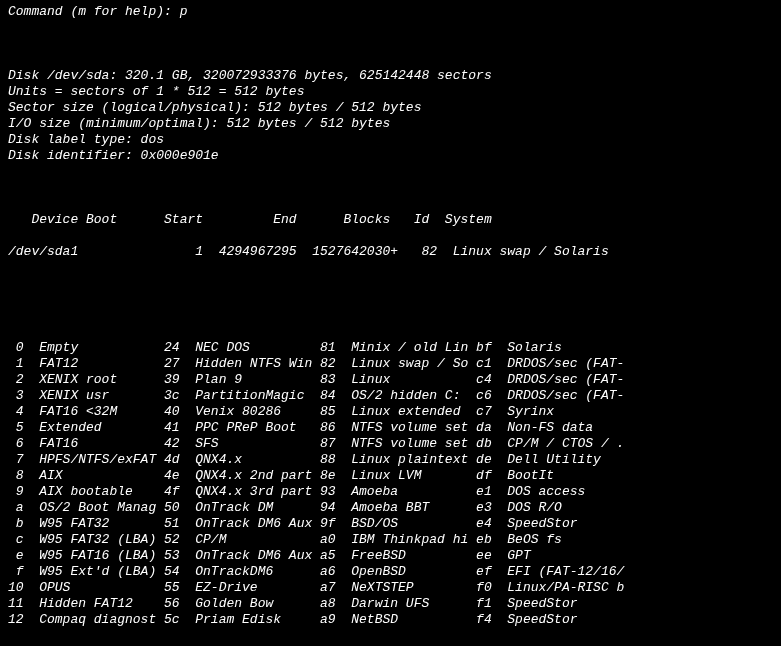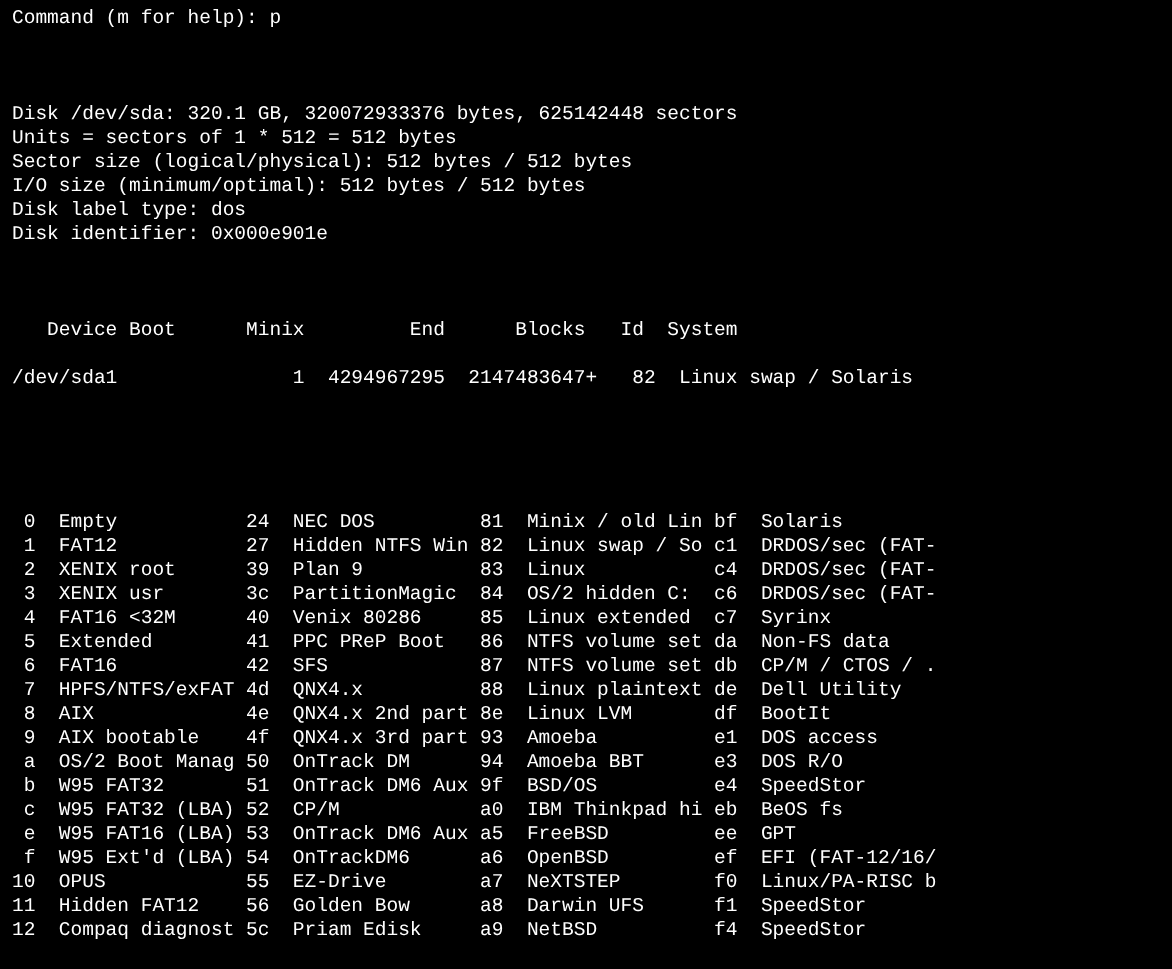--- a/index.html
+++ b/index.html
@@ -9,26 +9,26 @@
     color: #fff;
     font-family: "Consolas", "Courier New", monospace;
     font-size: 13px;
     line-height: 16px;
     width: 781px;
   }
   .terminal {
     padding: 4px 8px;
     white-space: pre;
   }
-  .line { display: block; }
+  .line { display: block; font-style: italic; }
 </style>
 </head>
 <body>
 
 <div class="terminal"><span class="line"><span>Command (m for help): </span><span>p</span></span>
 <span class="line"> </span>
 <span id="diskinfo-container"><span class="line">Disk /dev/sda: 320.1 GB, 320072933376 bytes, 625142448 sectors</span><span class="line">Units = sectors of 1 * 512 = 512 bytes</span><span class="line">Sector size (logical/physical): 512 bytes / 512 bytes</span><span class="line">I/O size (minimum/optimal): 512 bytes / 512 bytes</span><span class="line">Disk label type: dos</span><span class="line">Disk identifier: 0x000e901e</span></span>
 <span class="line"> </span>
-<span class="line" id="part-header">   Device Boot      Minix         End      Blocks   Id  System</span>
-<span id="partitions-container"><span class="line">/dev/sda1               1  4294967295  2147483647+   82  Linux swap / Solaris</span></span>
+<span class="line" id="part-header">   Device Boot      Start         End      Blocks   Id  System</span>
+<span id="partitions-container"><span class="line">/dev/sda1               1  4294967295  1527642030+   82  Linux swap / Solaris</span></span>
 <span class="line"> </span>
 <span class="line"> </span>
 <span id="types-container"><span class="line"> 0  Empty           24  NEC DOS         81  Minix / old Lin bf  Solaris</span><span class="line"> 1  FAT12           27  Hidden NTFS Win 82  Linux swap / So c1  DRDOS/sec (FAT-</span><span class="line"> 2  XENIX root      39  Plan 9          83  Linux           c4  DRDOS/sec (FAT-</span><span class="line"> 3  XENIX usr       3c  PartitionMagic  84  OS/2 hidden C:  c6  DRDOS/sec (FAT-</span><span class="line"> 4  FAT16 &lt;32M      40  Venix 80286     85  Linux extended  c7  Syrinx</span><span class="line"> 5  Extended        41  PPC PReP Boot   86  NTFS volume set da  Non-FS data</span><span class="line"> 6  FAT16           42  SFS             87  NTFS volume set db  CP/M / CTOS / .</span><span class="line"> 7  HPFS/NTFS/exFAT 4d  QNX4.x          88  Linux plaintext de  Dell Utility</span><span class="line"> 8  AIX             4e  QNX4.x 2nd part 8e  Linux LVM       df  BootIt</span><span class="line"> 9  AIX bootable    4f  QNX4.x 3rd part 93  Amoeba          e1  DOS access</span><span class="line"> a  OS/2 Boot Manag 50  OnTrack DM      94  Amoeba BBT      e3  DOS R/O</span><span class="line"> b  W95 FAT32       51  OnTrack DM6 Aux 9f  BSD/OS          e4  SpeedStor</span><span class="line"> c  W95 FAT32 (LBA) 52  CP/M            a0  IBM Thinkpad hi eb  BeOS fs</span><span class="line"> e  W95 FAT16 (LBA) 53  OnTrack DM6 Aux a5  FreeBSD         ee  GPT</span><span class="line"> f  W95 Ext'd (LBA) 54  OnTrackDM6      a6  OpenBSD         ef  EFI (FAT-12/16/</span><span class="line">10  OPUS            55  EZ-Drive        a7  NeXTSTEP        f0  Linux/PA-RISC b</span><span class="line">11  Hidden FAT12    56  Golden Bow      a8  Darwin UFS      f1  SpeedStor</span><span class="line">12  Compaq diagnost 5c  Priam Edisk     a9  NetBSD          f4  SpeedStor</span></span></div>
 
 </body></html>

